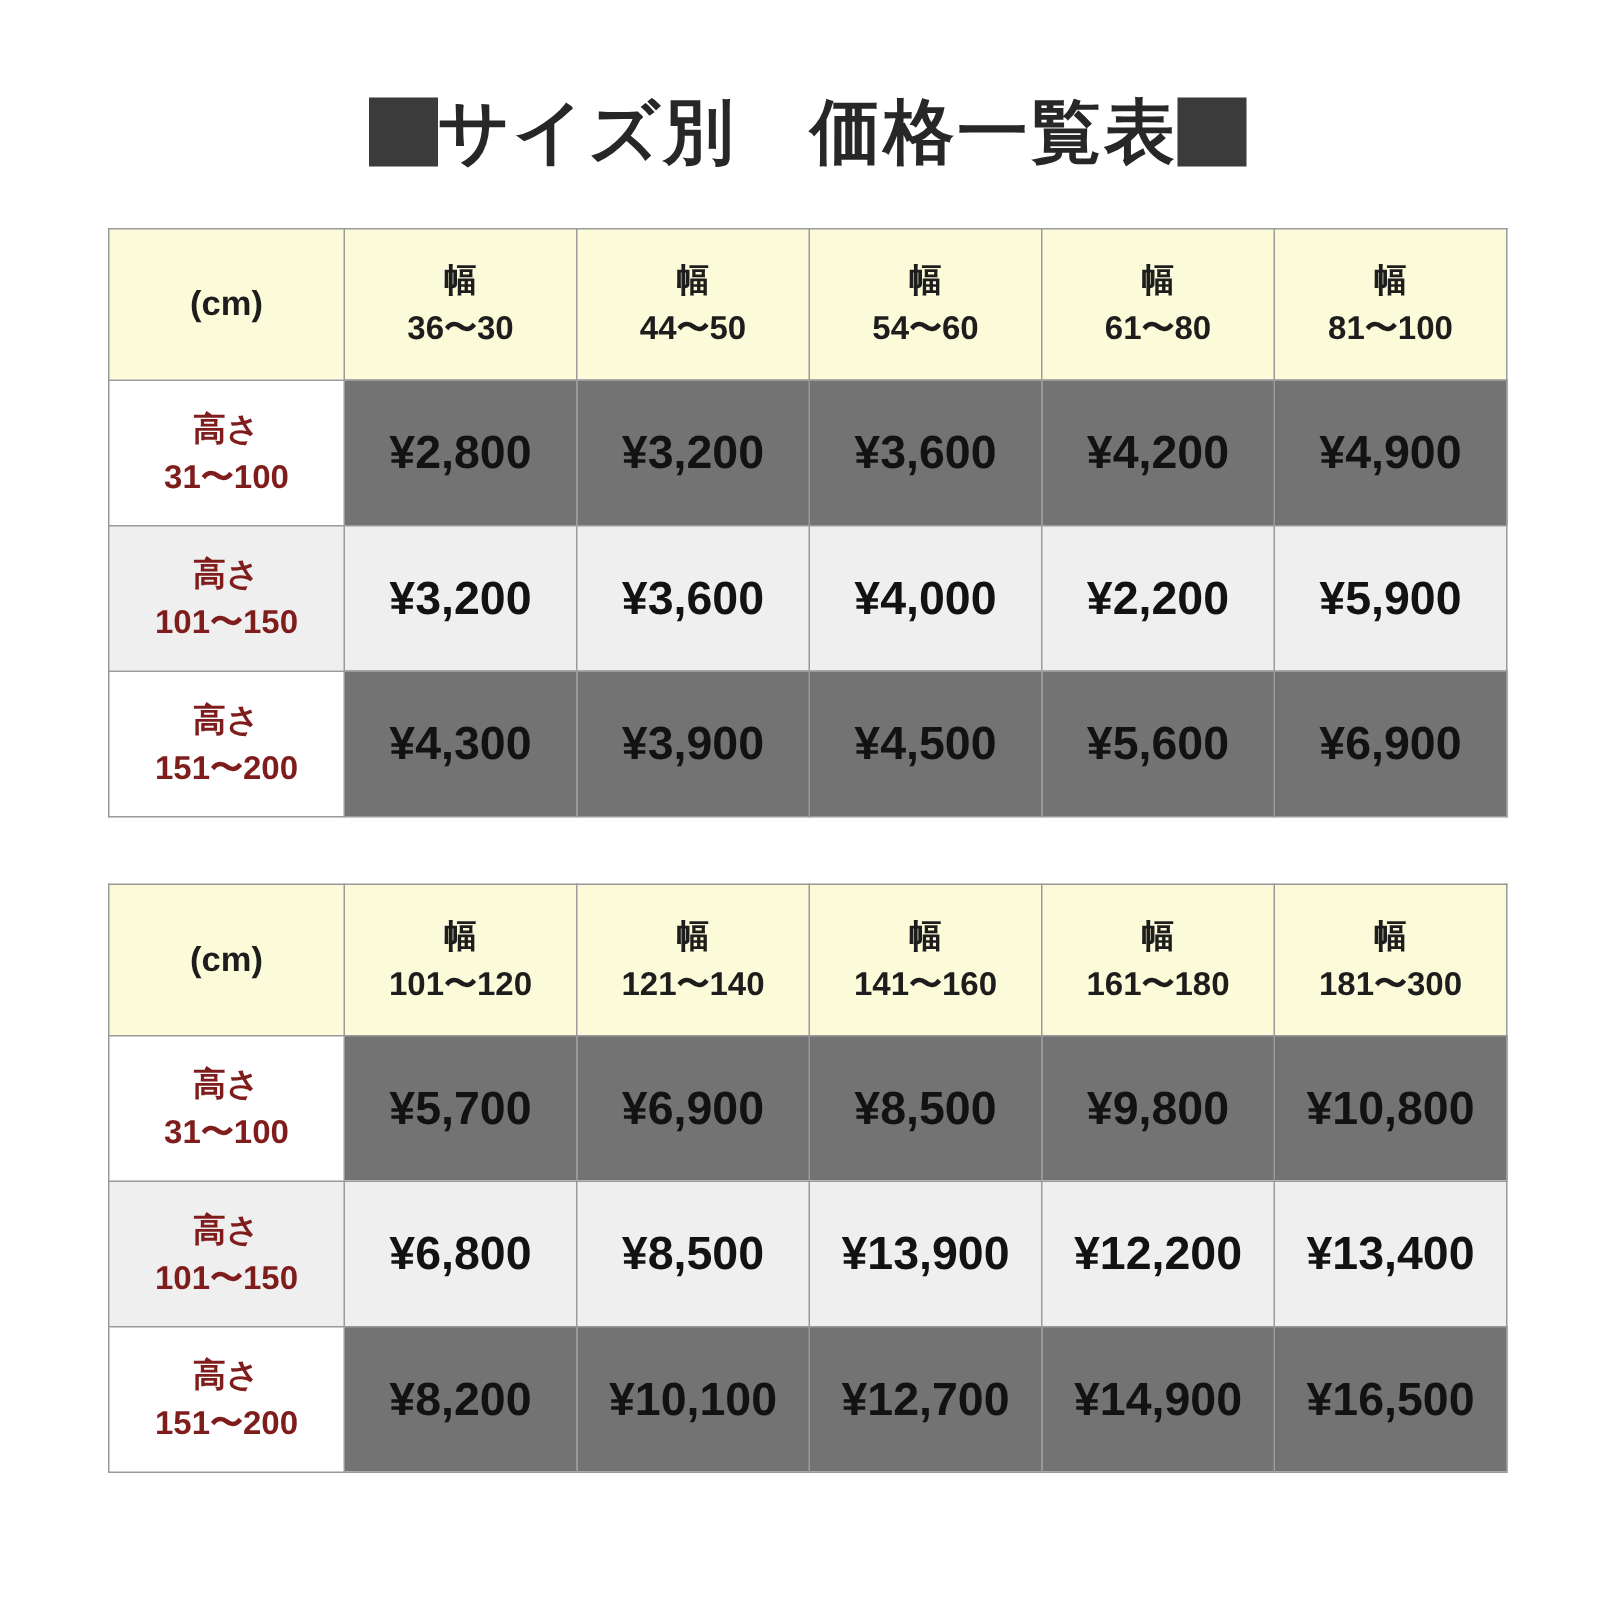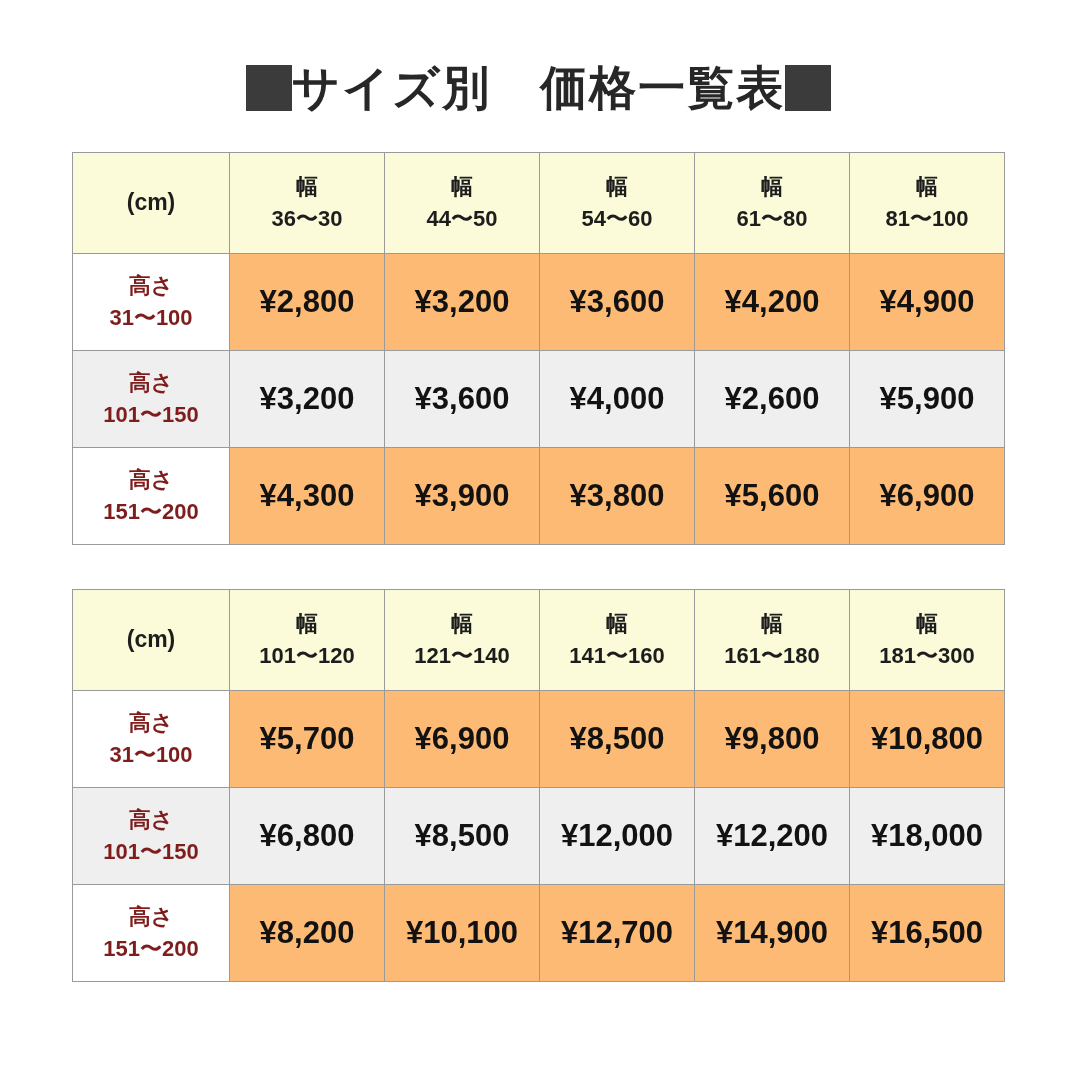--- a/index.html
+++ b/index.html
@@ -88,21 +88,21 @@
     line-height: 1.45;
     color: #7f1d1d;
   }
   tbody tr.alt th.rowhead { background: #efefef; }
 
   tbody td.val {
     height: 96px;
     font-size: 31px;
     font-weight: 700;
     color: #121212;
-    background: #fdba74;
+    background: #737373;
     letter-spacing: 0px;
   }
   tbody tr.alt td.val { background: #efefef; }
 </style>
 </head>
 <body>
 
 <div class="page">
 
   <div class="title-row">
@@ -159,31 +159,31 @@
           <td class="val">¥4,900</td>
         </tr>
         <tr class="alt">
           <th class="rowhead">
             <span class="hdr-l1">高さ</span>
             <span class="hdr-l2">101〜150</span>
           </th>
           <td class="val">¥3,200</td>
           <td class="val">¥3,600</td>
           <td class="val">¥4,000</td>
-          <td class="val">¥2,600</td>
+          <td class="val">¥2,200</td>
           <td class="val">¥5,900</td>
         </tr>
         <tr>
           <th class="rowhead">
             <span class="hdr-l1">高さ</span>
             <span class="hdr-l2">151〜200</span>
           </th>
           <td class="val">¥4,300</td>
           <td class="val">¥3,900</td>
-          <td class="val">¥3,800</td>
+          <td class="val">¥4,500</td>
           <td class="val">¥5,600</td>
           <td class="val">¥6,900</td>
         </tr>
       </tbody>
     </table>
   </div>
 
   <div class="table-wrap second">
     <table class="price">
       <colgroup>
@@ -231,23 +231,23 @@
           <td class="val">¥9,800</td>
           <td class="val">¥10,800</td>
         </tr>
         <tr class="alt">
           <th class="rowhead">
             <span class="hdr-l1">高さ</span>
             <span class="hdr-l2">101〜150</span>
           </th>
           <td class="val">¥6,800</td>
           <td class="val">¥8,500</td>
-          <td class="val">¥12,000</td>
+          <td class="val">¥13,900</td>
           <td class="val">¥12,200</td>
-          <td class="val">¥18,000</td>
+          <td class="val">¥13,400</td>
         </tr>
         <tr>
           <th class="rowhead">
             <span class="hdr-l1">高さ</span>
             <span class="hdr-l2">151〜200</span>
           </th>
           <td class="val">¥8,200</td>
           <td class="val">¥10,100</td>
           <td class="val">¥12,700</td>
           <td class="val">¥14,900</td>

